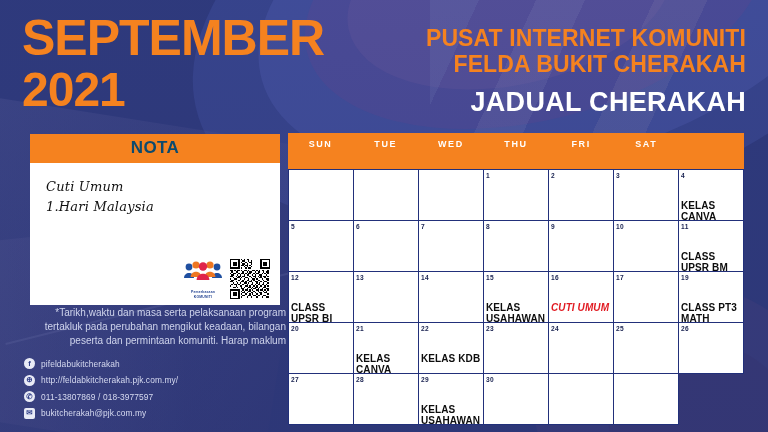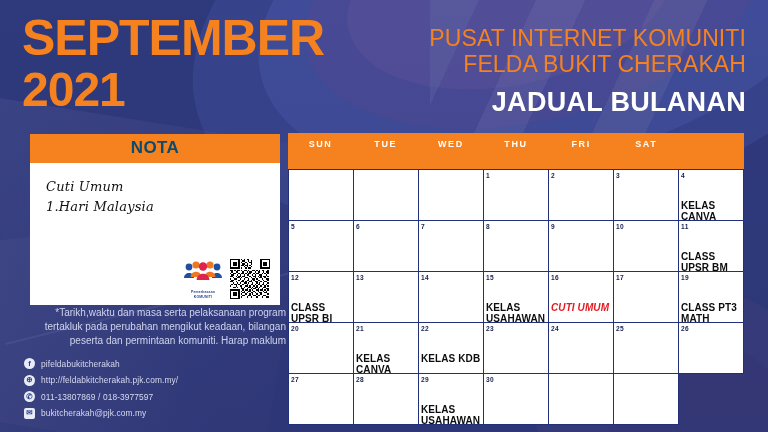--- a/index.html
+++ b/index.html
@@ -57,21 +57,21 @@
     color:#f5821f; font-weight:bold; font-size:50px; letter-spacing:-1px;
     line-height:.98; white-space:nowrap;
   }
   .month-year {
     color:#f5821f; font-weight:bold; font-size:48px; letter-spacing:-1px;
     line-height:1.05; margin-top:2px;
   }
 
   
   .title-block { position:absolute; right:22px; top:26px; text-align:right; z-index:5; width:420px; }
-  .org-line { color:#f5821f; font-weight:normal; font-size:23px; line-height:1.12; letter-spacing:.1px; }
+  .org-line { color:#f5821f; font-weight:bold; font-size:23px; line-height:1.12; letter-spacing:.1px; }
   .sub-title { color:#ffffff; font-weight:bold; font-size:27px; margin-top:9px; letter-spacing:.3px; }
 
   
   .nota { position:absolute; left:30px; top:134px; width:250px; z-index:5; }
   .nota-head {
     background:#f5821f; color:#0c4a6e; text-align:center; font-weight:bold;
     font-size:17px; padding:4px 0 5px; letter-spacing:.4px;
   }
   .nota-body {
     background:#fff; height:142px; position:relative; padding:14px 14px 0 16px;
@@ -141,21 +141,21 @@
 </div>
 
 <div class="month-block">
   <div class="month-name">SEPTEMBER</div>
   <div class="month-year">2021</div>
 </div>
 
 <div class="title-block">
   <div class="org-line">PUSAT INTERNET KOMUNITI</div>
   <div class="org-line">FELDA BUKIT CHERAKAH</div>
-  <div class="sub-title">JADUAL BULANAN</div>
+  <div class="sub-title">JADUAL CHERAKAH</div>
 </div>
 
 <div class="nota">
   <div class="nota-head">NOTA</div>
   <div class="nota-body">
     <div class="hand">Cuti Umum</div>
     <div class="hand">1.Hari Malaysia</div>
 
     <div class="nota-brand">
       <div class="komuniti-logo">

